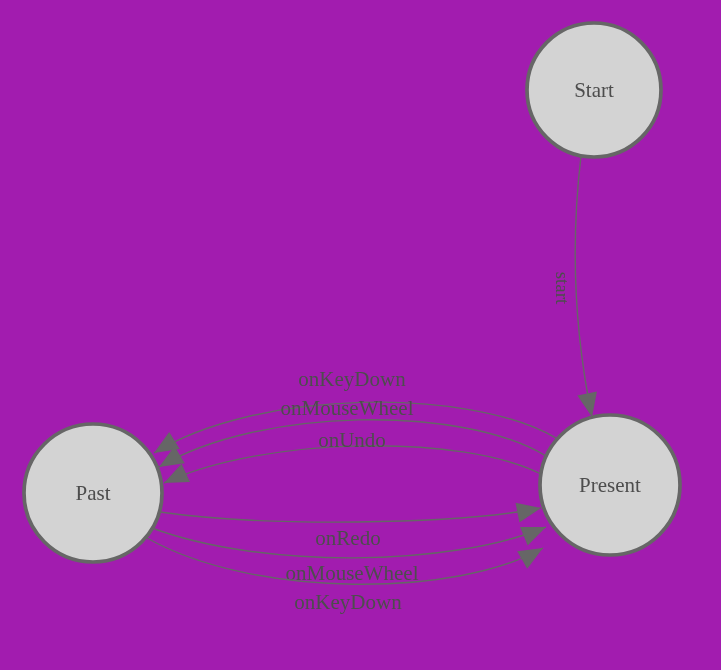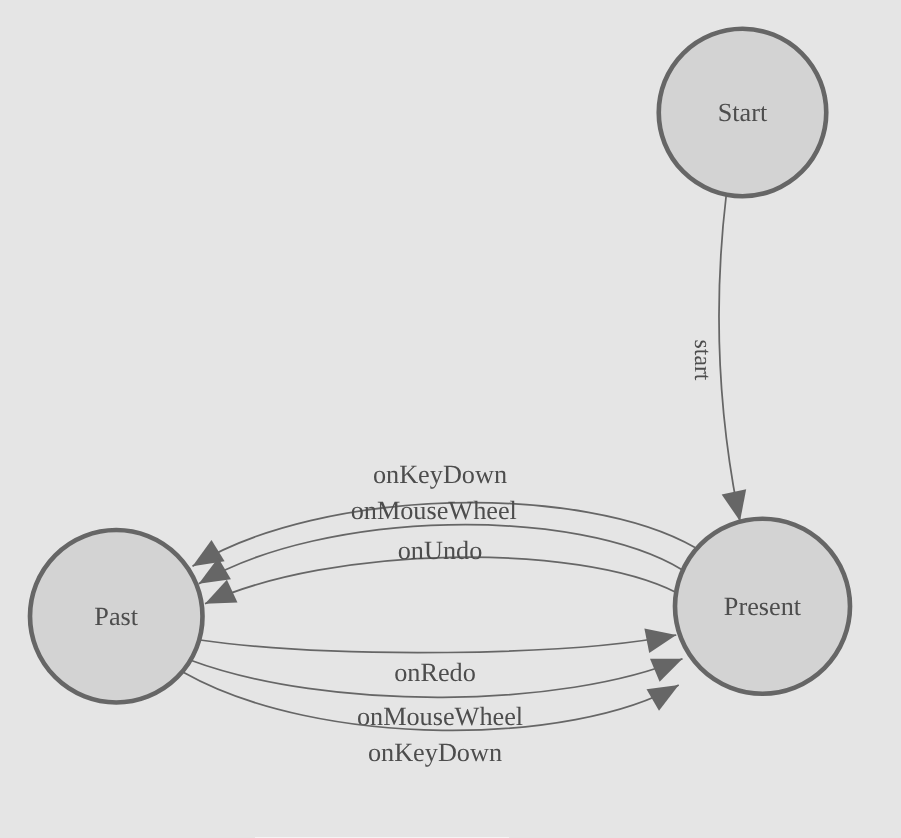--- a/index.html
+++ b/index.html
@@ -1,20 +1,20 @@
 <!DOCTYPE html>
 <html><head>
 <meta charset="utf-8">
 <style>
   html,body { margin:0; padding:0; background:#ffffff; }
   .stage {
     position: relative;
     width: 721px;
     height: 670px;
-    background: #e5e5e5;
+    background: #a21caf;
     overflow: hidden;
     font-family: "Liberation Serif", serif;
   }
   svg { display:block; }
   .node {
     fill: #d3d3d3;
     stroke: #666666;
     stroke-width: 3.7;
   }
   .node-label {

